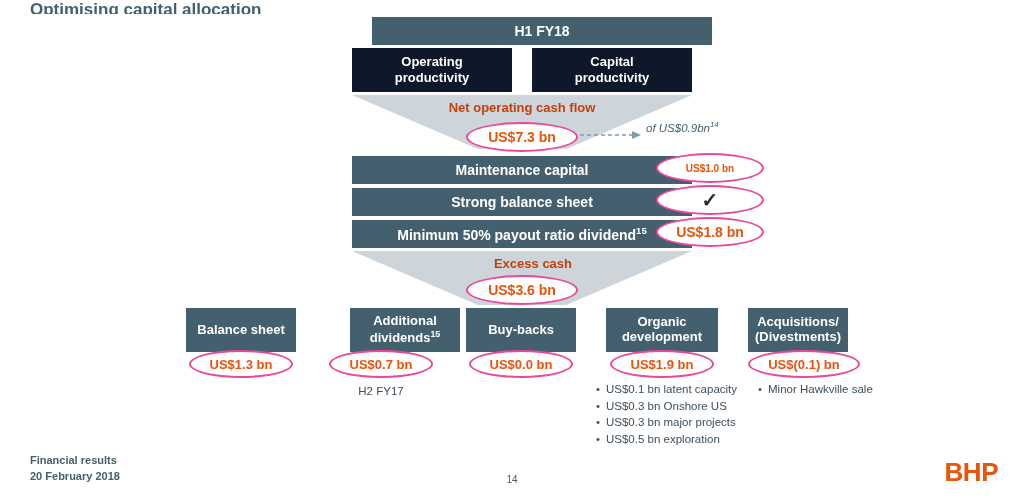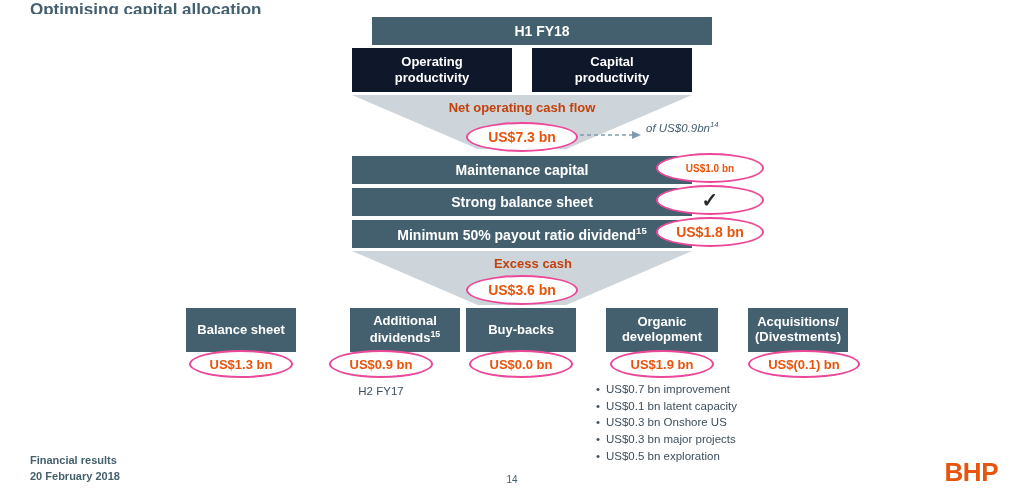--- a/index.html
+++ b/index.html
@@ -219,21 +219,21 @@
 
   <div class="dark-box" style="left:326px; top:308px; width:110px; height:44px; font-size:13px;margin-left:24px;">
     <div>
       <div>Additional</div>
       <div>
         <span>dividends</span><sup>15</sup>
       </div>
     </div>
   </div>
   <div class="oval" style="left:329px; top:350px; width:104px; height:28px; font-size:13px;">
-    <span>US$0.9 bn</span>
+    <span>US$0.7 bn</span>
   </div>
   <div class="plain-label" style="left:326px; top:385px; width:110px; text-align:center; font-size:11.5px;">H2 FY17</div>
 
   <div class="dark-box" style="left:466px; top:308px; width:110px; height:44px; font-size:13px;">
     <div>
       <div>Buy-backs</div>
     </div>
   </div>
   <div class="oval" style="left:469px; top:350px; width:104px; height:28px; font-size:13px;">
     <span>US$0.0 bn</span>
@@ -242,36 +242,38 @@
   <div class="dark-box" style="left:606px; top:308px; width:112px; height:44px; font-size:13px;">
     <div>
       <div>Organic</div>
       <div>development</div>
     </div>
   </div>
   <div class="oval" style="left:610px; top:350px; width:104px; height:28px; font-size:13px;">
     <span>US$1.9 bn</span>
   </div>
   <div class="bullets" style="left:596px; top:381px; width:190px; font-size:11.5px;">
-    <div>US$0.7 bn improvement</div>
     <div>US$0.1 bn latent capacity</div>
     <div>US$0.3 bn Onshore US</div>
     <div>US$0.3 bn major projects</div>
     <div>US$0.5 bn exploration</div>
   </div>
 
   <div class="dark-box" style="left:748px; top:308px; width:100px; height:44px; font-size:13px;">
     <div>
       <div>Acquisitions/</div>
       <div>(Divestments)</div>
     </div>
   </div>
   <div class="oval" style="left:748px; top:350px; width:112px; height:28px; font-size:13px;">
     <span>US$(0.1) bn</span>
   </div>
+  <div class="bullets" style="left:758px; top:381px; width:180px; font-size:11.5px;">
+    <div>Minor Hawkville sale</div>
+  </div>
 
   <div class="footer-left">
     <div>Financial results</div>
     <div>20 February 2018</div>
   </div>
   <div class="page-num">14</div>
   <div class="bhp-logo">BHP</div>
 
 </div>
 

